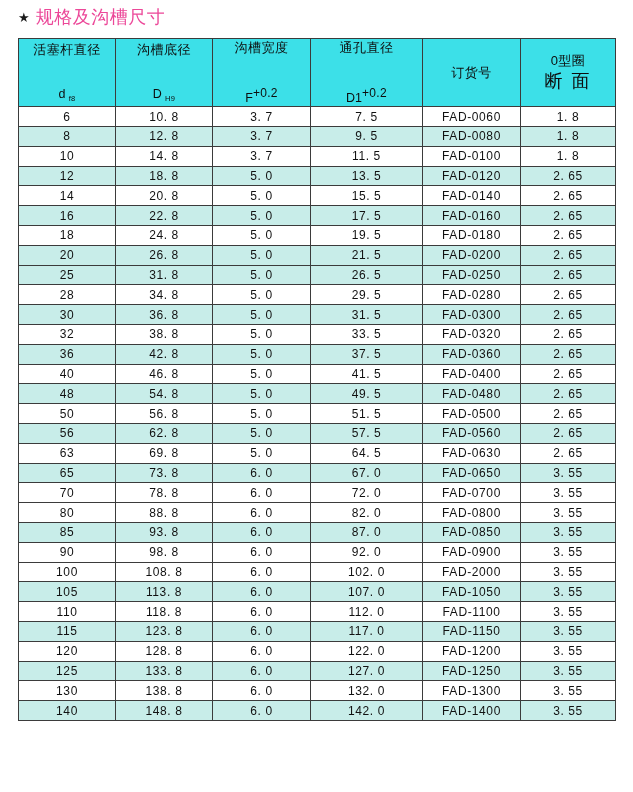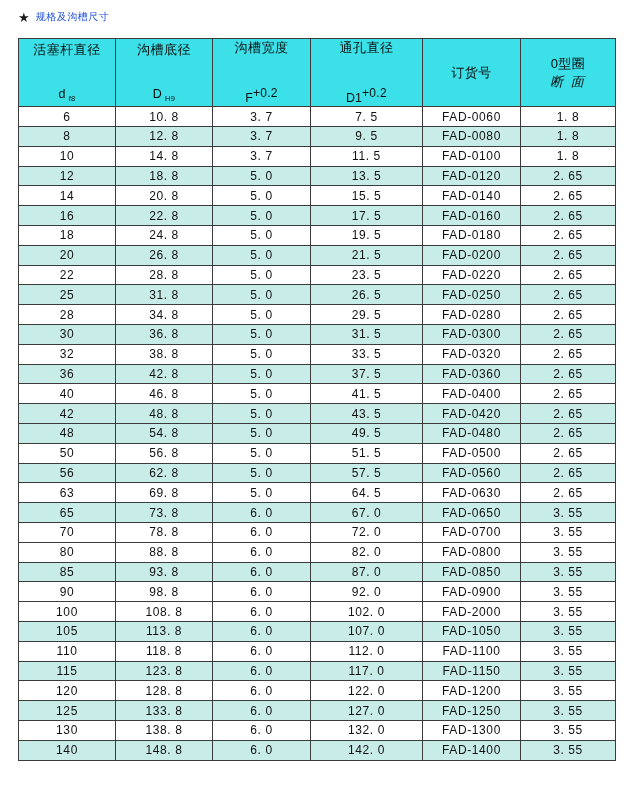--- a/index.html
+++ b/index.html
@@ -30,23 +30,23 @@
     align-items: center;
     gap: 6px;
     height: 22px;
   }
   .title-star {
     font-size: 13px;
     line-height: 1;
     color: #1a1a1a;
   }
   .title-text {
-    font-size: 10px;
+    font-size: 18px;
     line-height: 1;
-    color: #1d4ed8;
+    color: #ec4899;
     letter-spacing: 0.5px;
   }
 
   
   .spec-table {
     position: absolute;
     left: 18px;
     top: 38px;
     width: 597px;
     border-collapse: collapse;
@@ -96,24 +96,23 @@
     font-size: 12px;
     vertical-align: super;
     letter-spacing: 0.3px;
   }
   .hd-sub .fit {
     font-size: 7.5px;
     vertical-align: sub;
     letter-spacing: 0.3px;
   }
   .hd-two-line .hd-main-2 {
-    font-size: 13px;
+    font-size: 18px;
     letter-spacing: 2px;
     display: block;
-    font-style: italic;
   }
 
   tbody tr {
     height: 19.8px;
   }
   tbody td {
     font-size: 12px;
     color: #111111;
     letter-spacing: 0.6px;
     white-space: nowrap;
@@ -229,28 +228,20 @@
           <td>2. 65</td>
         </tr>
         <tr class="even">
           <td>20</td>
           <td>26. 8</td>
           <td>5. 0</td>
           <td>21. 5</td>
           <td>FAD-0200</td>
           <td>2. 65</td>
         </tr>
-        <tr class="odd">
-          <td>22</td>
-          <td>28. 8</td>
-          <td>5. 0</td>
-          <td>23. 5</td>
-          <td>FAD-0220</td>
-          <td>2. 65</td>
-        </tr>
         <tr class="even">
           <td>25</td>
           <td>31. 8</td>
           <td>5. 0</td>
           <td>26. 5</td>
           <td>FAD-0250</td>
           <td>2. 65</td>
         </tr>
         <tr class="odd">
           <td>28</td>
@@ -286,28 +277,20 @@
         </tr>
         <tr class="odd">
           <td>40</td>
           <td>46. 8</td>
           <td>5. 0</td>
           <td>41. 5</td>
           <td>FAD-0400</td>
           <td>2. 65</td>
         </tr>
         <tr class="even">
-          <td>42</td>
-          <td>48. 8</td>
-          <td>5. 0</td>
-          <td>43. 5</td>
-          <td>FAD-0420</td>
-          <td>2. 65</td>
-        </tr>
-        <tr class="even">
           <td>48</td>
           <td>54. 8</td>
           <td>5. 0</td>
           <td>49. 5</td>
           <td>FAD-0480</td>
           <td>2. 65</td>
         </tr>
         <tr class="odd">
           <td>50</td>
           <td>56. 8</td>

